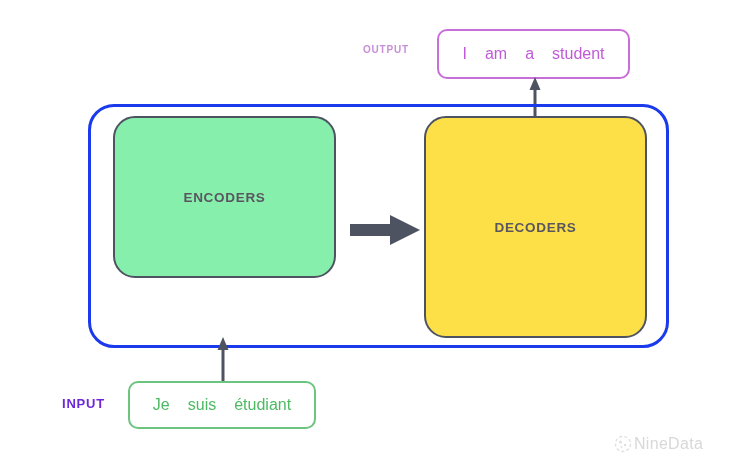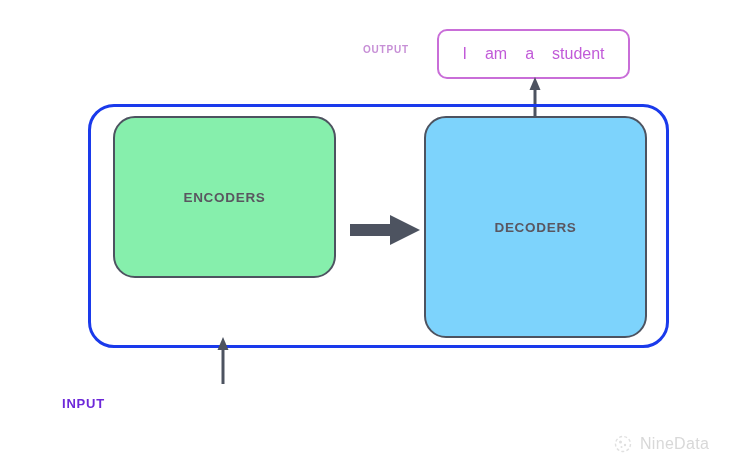--- a/index.html
+++ b/index.html
@@ -119,21 +119,21 @@
     top: 116px;
     width: 223px;
     height: 162px;
     background: #86efac;
   }
   #decoders-box {
     left: 424px;
     top: 116px;
     width: 223px;
     height: 222px;
-    background: #7dd3fc;
+    background: #fde047;
   }
   .stack-label {
     font-size: 13.5px;
     font-weight: 600;
     letter-spacing: 0.7px;
     color: #5a5660;
   }
 
   
   
@@ -170,21 +170,20 @@
     color: #e6e6e6;
     white-space: nowrap;
     letter-spacing: 0.2px;
   }
   #ninedata-watermark {
     position: absolute;
     left: 612px;
     top: 434px;
     display: flex;
     align-items: center;
-    gap: 6px;
   }
   #ninedata-name {
     font-size: 16px;
     color: #d8d8d8;
     letter-spacing: 0.3px;
   }
 </style>
 </head>
 <body>
 
@@ -221,20 +220,27 @@
     <polygon points="40,3 40,33 70,18" fill="#4d5360"></polygon>
   </svg>
 
   <svg id="input-arrow" viewBox="0 0 30 48" data-name="arrow-up-icon-input-to-encoders">
     <line x1="15" y1="48" x2="15" y2="12" stroke="#4d5360" stroke-width="3"></line>
     <polygon points="15,1 9.5,14 20.5,14" fill="#4d5360"></polygon>
   </svg>
 
   <div id="input-label" data-name="input-label">INPUT</div>
 
+  <div id="input-box" data-name="input-token-box">
+    <div id="input-tokens" data-name="input-token-list">
+      <span class="tok" data-name="input-token">Je</span>
+      <span class="tok" data-name="input-token">suis</span>
+      <span class="tok" data-name="input-token">étudiant</span>
+    </div>
+  </div>
 
 
   <div id="ninedata-watermark" data-name="ninedata-watermark">
     <svg width="22" height="20" viewBox="0 0 22 20" data-name="ninedata-logo-icon">
       <circle cx="11" cy="10" r="7.5" fill="none" stroke="#e0e0e0" stroke-width="1.4" stroke-dasharray="3 2.2"></circle>
       <circle cx="8.5" cy="8" r="1.5" fill="#e0e0e0"></circle>
       <circle cx="13" cy="11" r="1.2" fill="#e0e0e0"></circle>
       <circle cx="9.5" cy="13" r="1" fill="#e0e0e0"></circle>
     </svg>
     <span id="ninedata-name" data-name="ninedata-brand-name">NineData</span>

